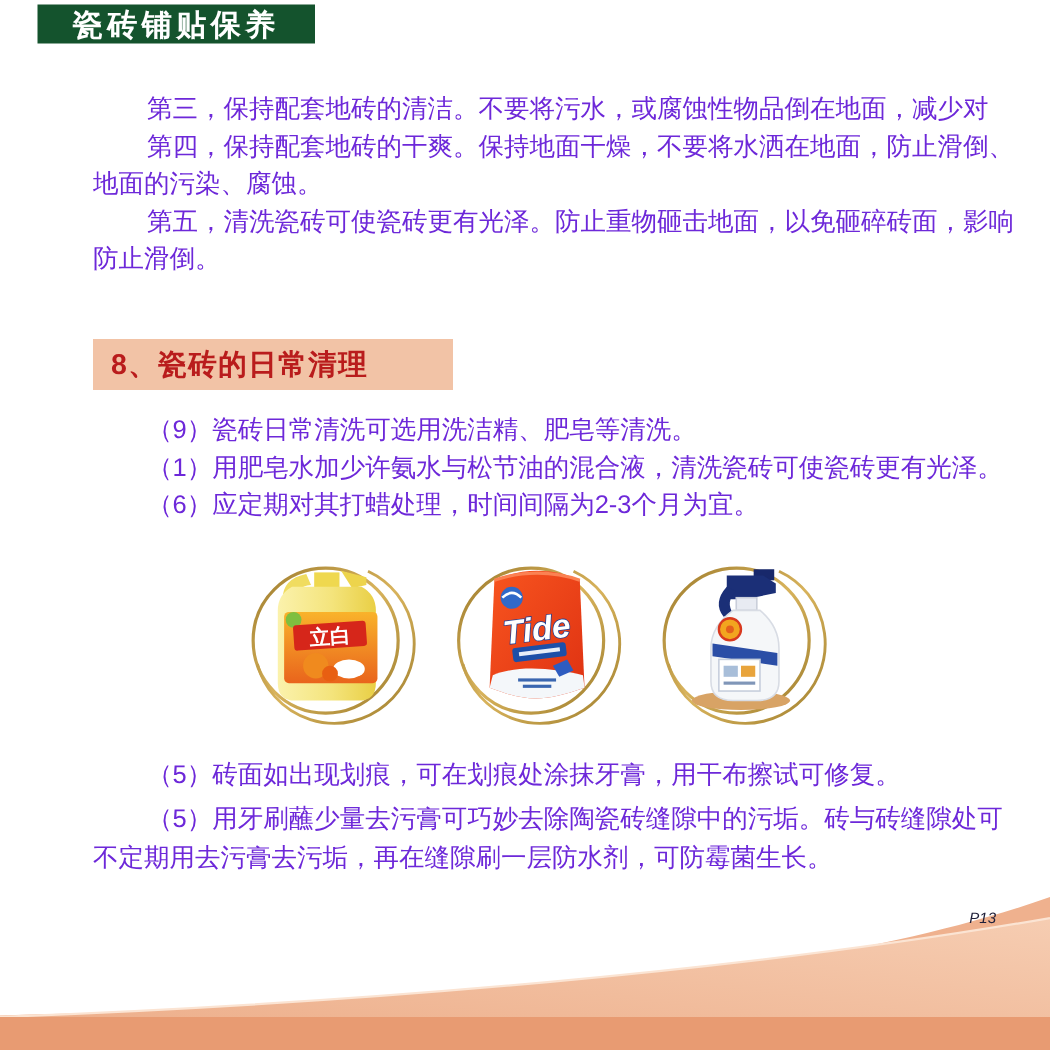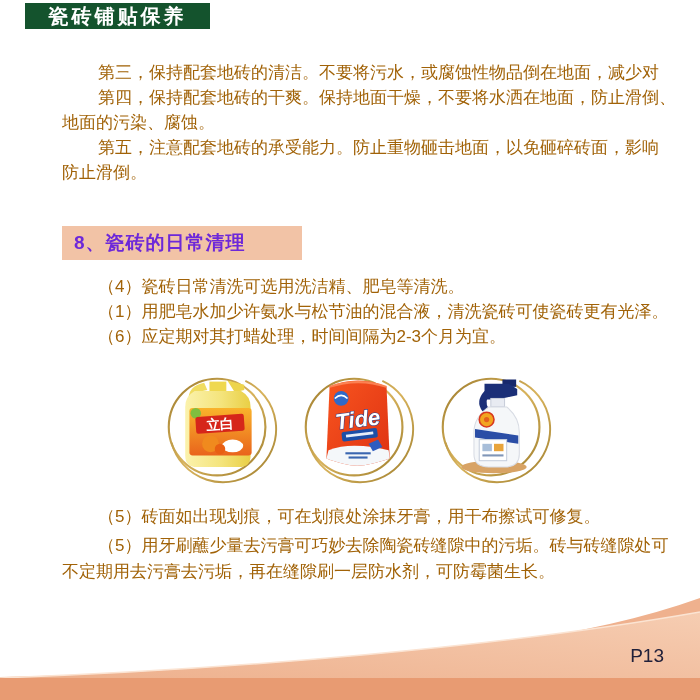--- a/index.html
+++ b/index.html
@@ -6,67 +6,67 @@
   .page{position:relative;width:700px;height:700px;background:#ffffff;overflow:hidden;
         font-family:"Liberation Sans","DejaVu Sans",sans-serif;}
 
   
   .badge{position:absolute;left:0;top:3px;width:185px;height:26px;background:#14532d;
          display:flex;align-items:center;justify-content:center;margin-left:25px;}
   .badge span{color:#ffffff;font-size:20px;font-weight:bold;letter-spacing:3px;}
 
   
   .textblock{position:absolute;left:62px;}
-  .line{font-size:17px;line-height:25px;color:#a16207;white-space:nowrap;}
+  .line{font-size:17px;line-height:25px;color:#6d28d9;white-space:nowrap;}
   .ind{padding-left:36px;}
   .intro{top:60px;}
   .tips1{top:274px;}
   .tips1 .line{line-height:25px;}
   .tips2{top:504px;}
   .tips2 .line{line-height:26px;}
   .gap2{margin-top:3px;}
 
   
   .section-banner{position:absolute;left:62px;top:226px;width:240px;height:34px;
                   background:#F2C3A6;display:flex;align-items:center;box-sizing:border-box;
                   padding-left:12px;}
-  .section-banner span{color:#6d28d9;font-size:19px;font-weight:bold;letter-spacing:1px;}
+  .section-banner span{color:#b91c1c;font-size:19px;font-weight:bold;letter-spacing:1px;}
 
   
   .circles{position:absolute;left:162px;top:370px;display:flex;gap:21px;}
   .circle{position:relative;width:116px;height:116px;}
   .circle svg{position:absolute;left:0;top:0;}
 
   
   .footer-svg{position:absolute;left:0;bottom:0;}
-  .pagenum{position:absolute;right:36px;top:645px;font-size:19px;color:#20203a;z-index:5;}
+  .pagenum{position:absolute;right:36px;top:607px;font-size:10px;color:#20203a;z-index:5;font-style:italic;}
 </style>
 </head>
 <body>
 
 <div class="page">
 
   <div class="badge">
     <span>瓷砖铺贴保养</span>
   </div>
 
   <div class="textblock intro">
     <div class="line ind">第三，保持配套地砖的清洁。不要将污水，或腐蚀性物品倒在地面，减少对</div>
     <div class="line ind">第四，保持配套地砖的干爽。保持地面干燥，不要将水洒在地面，防止滑倒、</div>
     <div class="line">地面的污染、腐蚀。</div>
-    <div class="line ind">第五，注意配套地砖的承受能力。防止重物砸击地面，以免砸碎砖面，影响</div>
+    <div class="line ind">第五，清洗瓷砖可使瓷砖更有光泽。防止重物砸击地面，以免砸碎砖面，影响</div>
     <div class="line">防止滑倒。</div>
   </div>
 
   <div class="section-banner">
     <span>8、瓷砖的日常清理</span>
   </div>
 
   <div class="textblock tips1">
-    <div class="line ind">（4）瓷砖日常清洗可选用洗洁精、肥皂等清洗。</div>
+    <div class="line ind">（9）瓷砖日常清洗可选用洗洁精、肥皂等清洗。</div>
     <div class="line ind">（1）用肥皂水加少许氨水与松节油的混合液，清洗瓷砖可使瓷砖更有光泽。</div>
     <div class="line ind">（6）应定期对其打蜡处理，时间间隔为2-3个月为宜。</div>
   </div>
 
   <div class="circles">
 
     <div class="circle">
       <svg width="116" height="116" viewBox="0 0 120 120">
         <defs>
           <linearGradient id="gold1" x1="0" y1="0" x2="1" y2="1">

